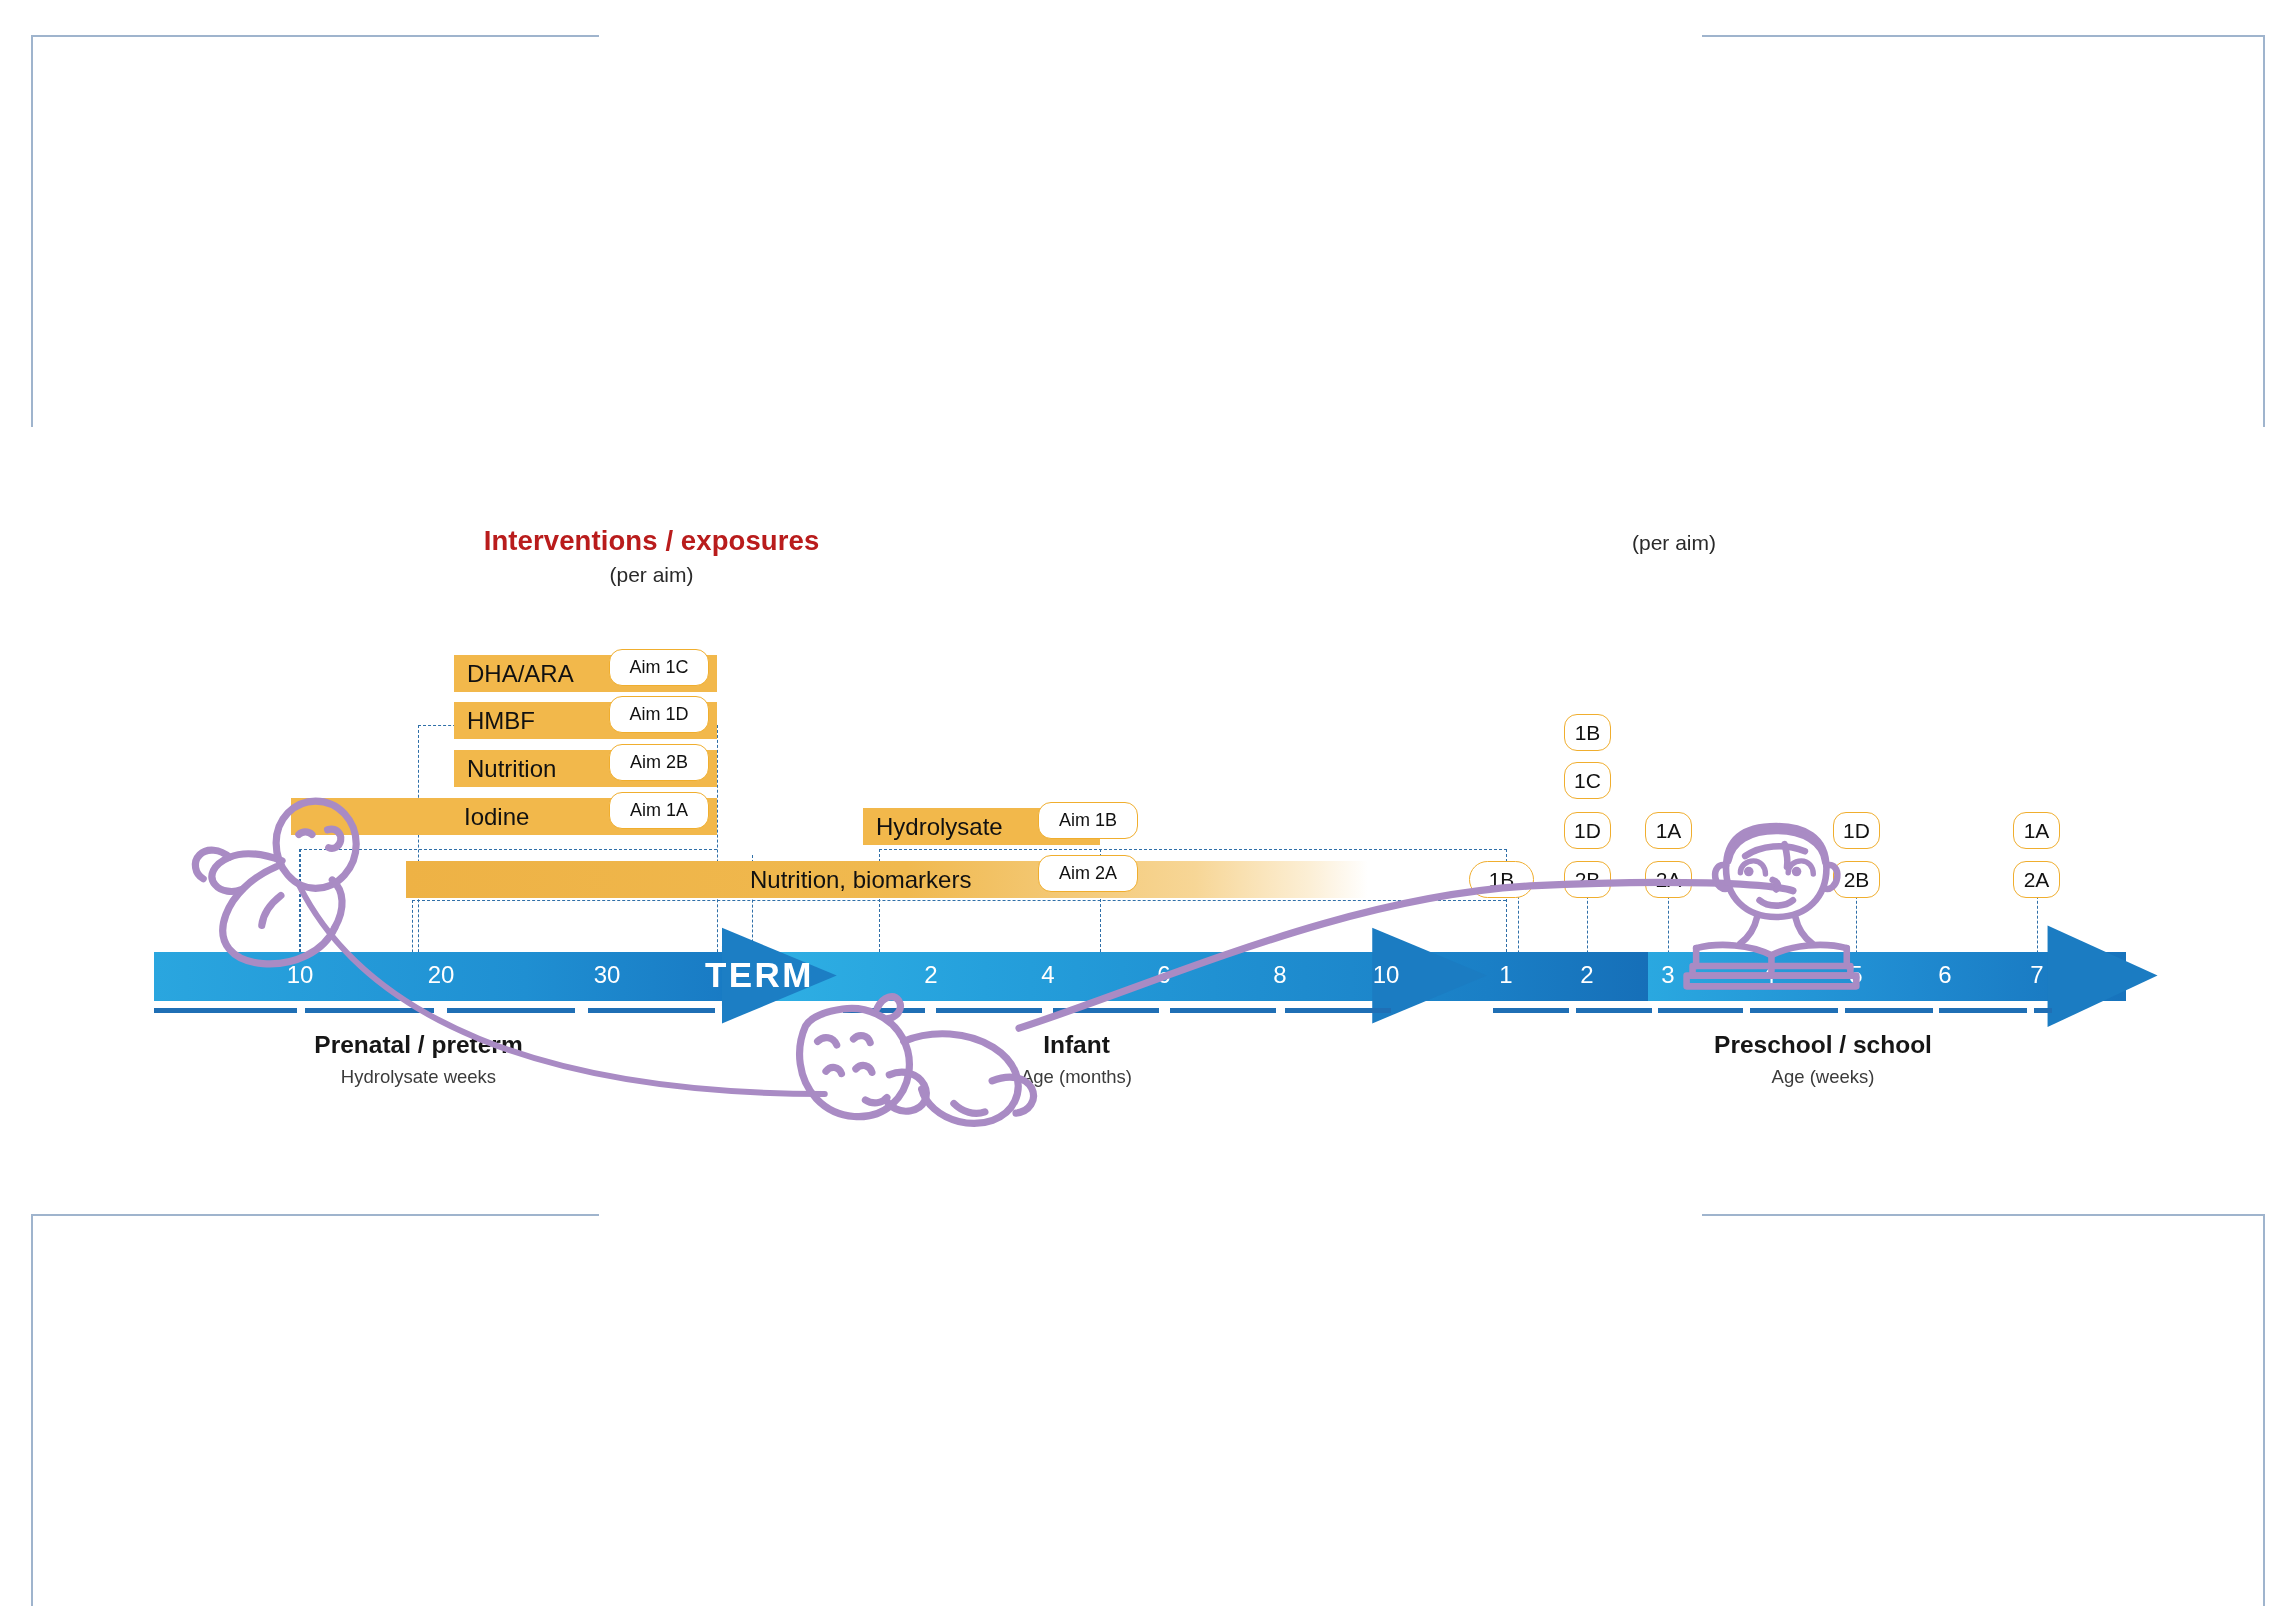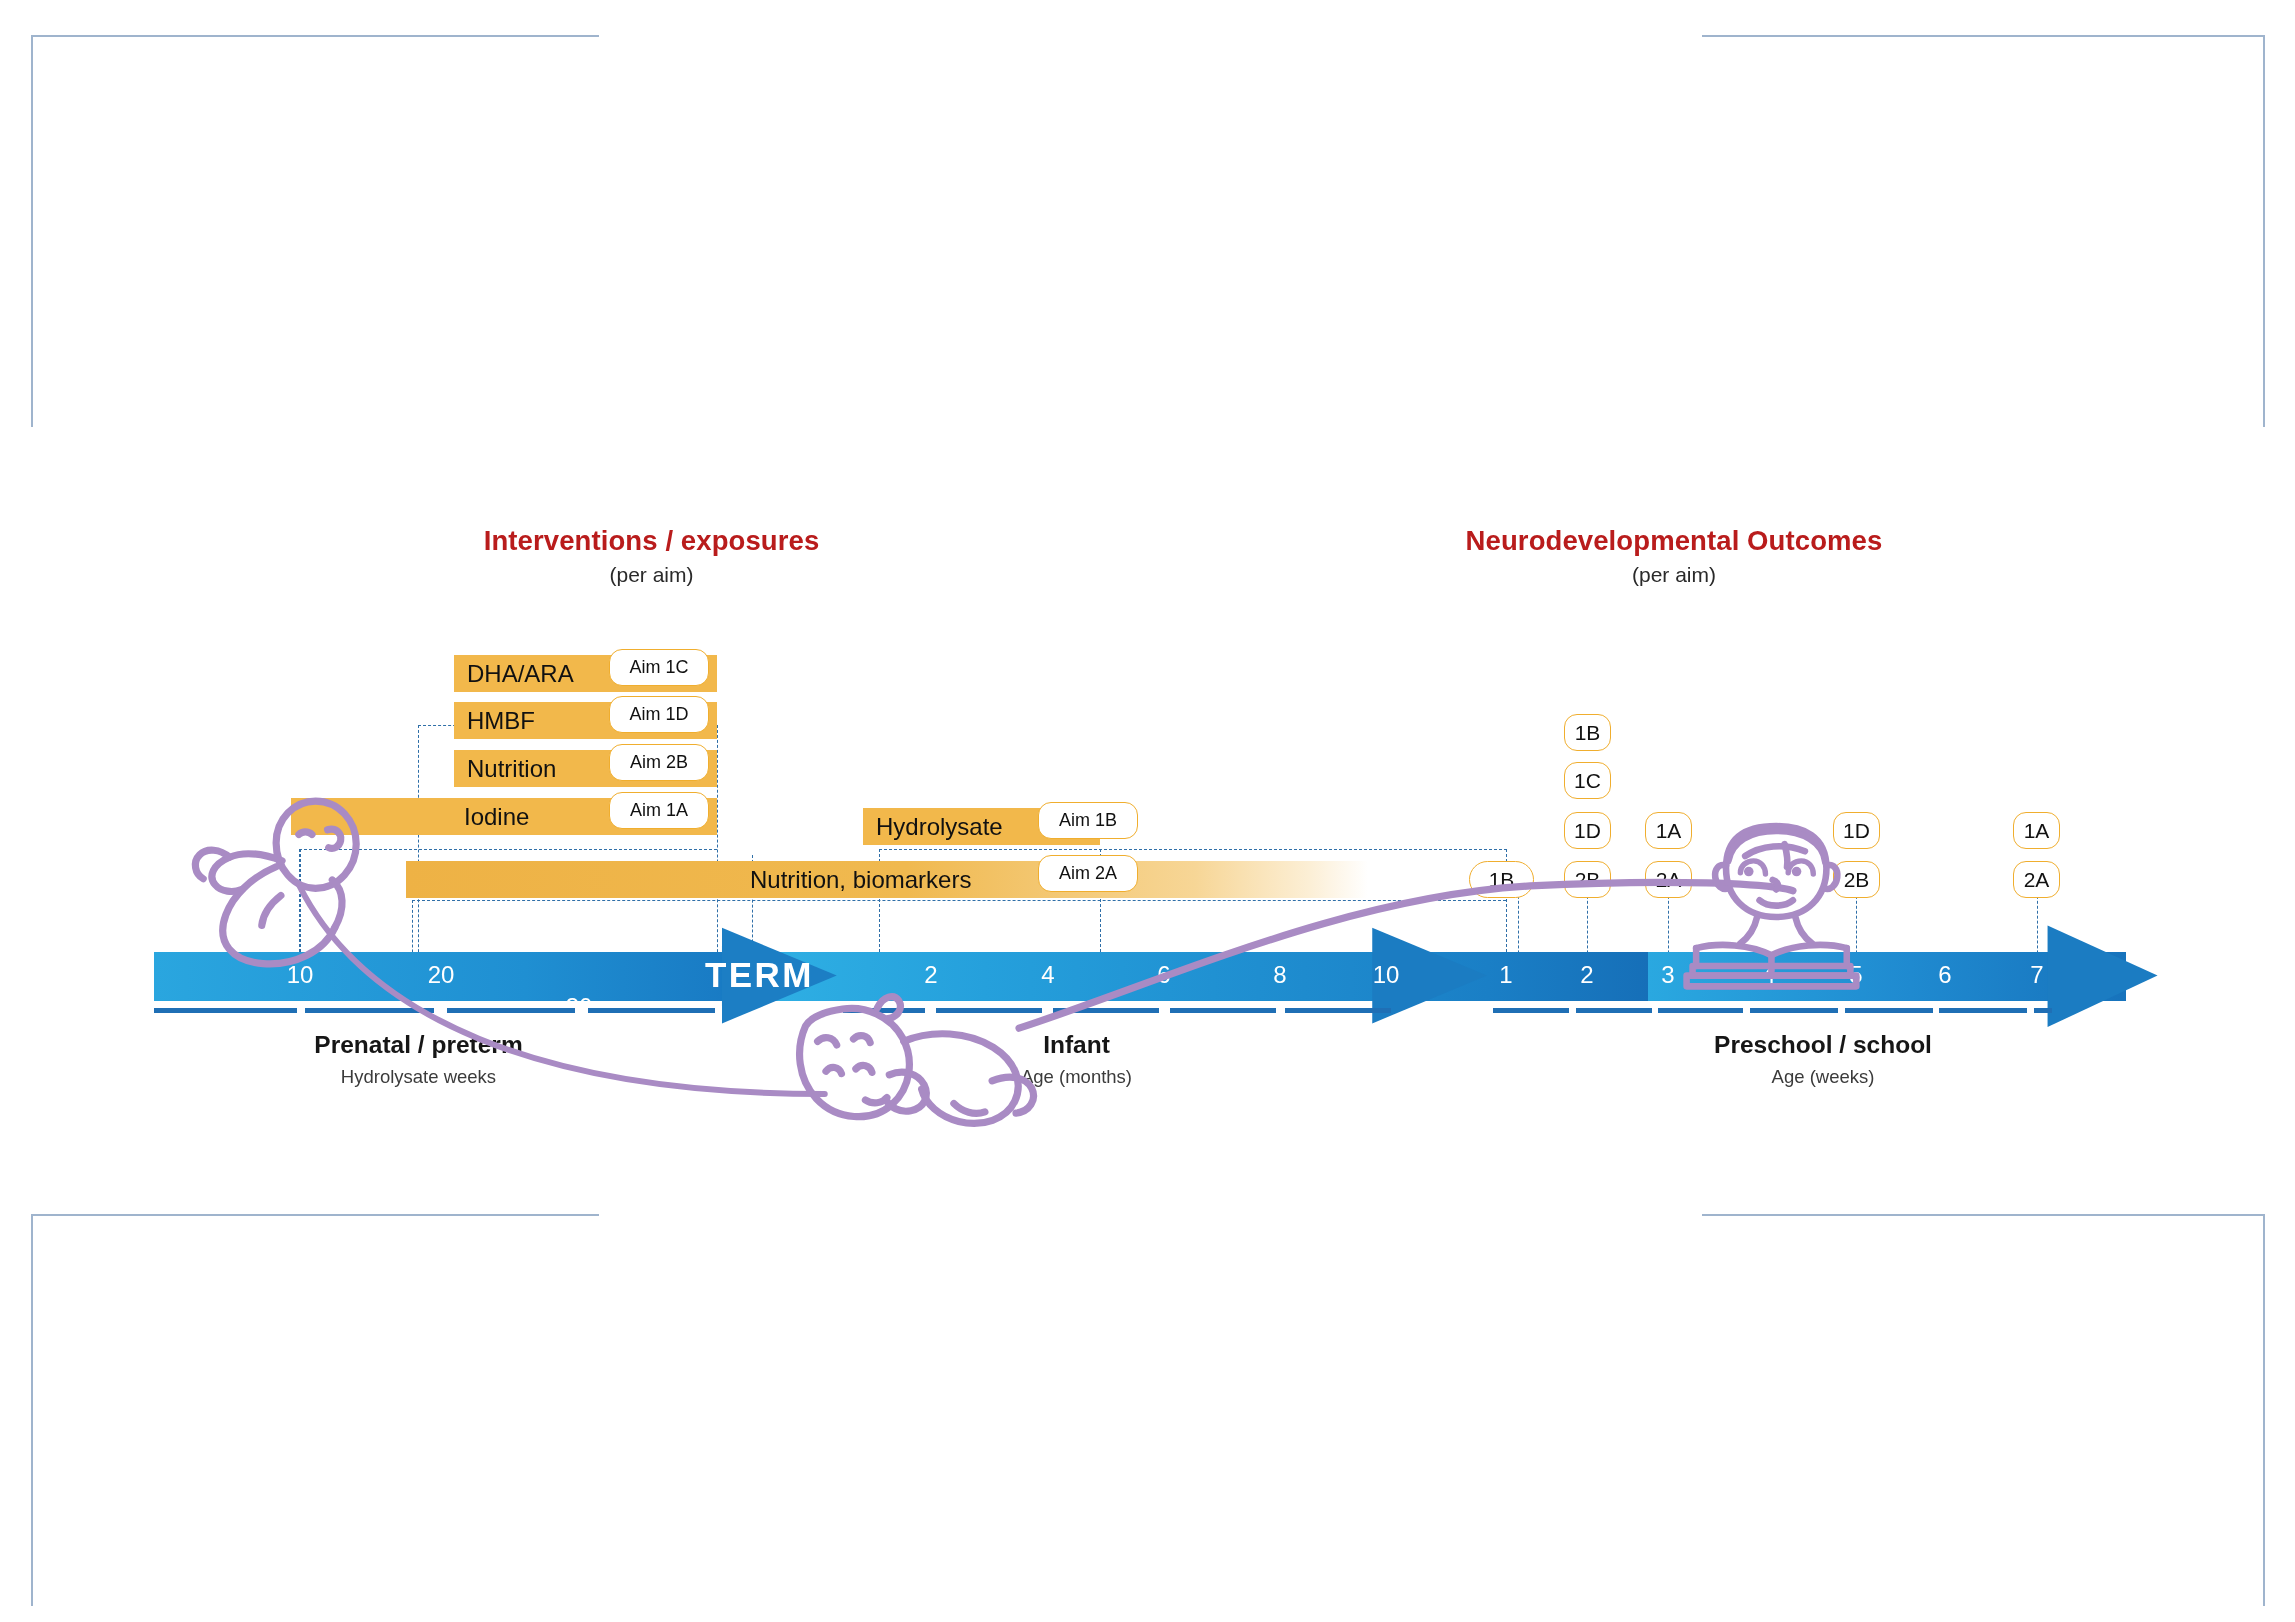--- a/index.html
+++ b/index.html
@@ -55,21 +55,20 @@
 <div class="frame-mark" style="left:31px;  top:1214px;width:568px; height:1.8px;"></div>
 <div class="frame-mark" style="left:31px;  top:1214px;width:1.8px;   height:392px;"></div>
 <div class="frame-mark" style="left:1702px;top:1214px;width:562px; height:1.8px;"></div>
 <div class="frame-mark" style="left:2263px;top:1214px;width:1.8px;   height:392px;"></div>
 
 <div class="col-title" style="left:466px;top:525px;width:371px;">
   <div class="t1">Interventions / exposures</div>
   <div class="t2">(per aim)</div>
 </div>
 <div class="col-title" style="left:1345px;top:525px;width:658px;">
-  <div class="t1">Neurodevelopmental Outcomes</div>
   <div class="t2">(per aim)</div>
 </div>
 
 <div class="dash-h" style="left:418px; top:725px; width:299px;"></div>
 <div class="dash-v" style="left:418px; top:725px; height:272px;"></div>
 <div class="dash-v" style="left:717px;top:725px; height:272px;"></div>
 
 <div class="dash-h" style="left:299px; top:849px; width:418px;"></div>
 <div class="dash-v" style="left:299px; top:849px; height:148px;"></div>
 <div class="dash-h" style="left:412px; top:900px; width:1094px;"></div>
@@ -174,21 +173,21 @@
 
   <polygon points="1208,1552 1208,1712 1400,1632" fill="#1C7EC4"></polygon>
 
   <polygon points="2296,1552 2296,1712 2488,1632" fill="#1B7CC2"></polygon>
 
   <polygon points="3426,1548 3426,1718 3610,1632" fill="#1B7CC2"></polygon>
 </svg>
 
 <div class="tick-label" style="left:300px;">10</div>
 <div class="tick-label" style="left:441px;">20</div>
-<div class="tick-label" style="left:579px;margin-top:32px;">30</div>
+<div class="tick-label" style="left:607px;">30</div>
 
 <div style="position:absolute;left:705px;top:955px;font-size:35px;font-weight:bold;color:#ffffff;letter-spacing:2.4px;">TERM</div>
 
 <div class="tick-label" style="left:931px;">2</div>
 <div class="tick-label" style="left:1048px;">4</div>
 <div class="tick-label" style="left:1164px;">6</div>
 <div class="tick-label" style="left:1280px;">8</div>
 <div class="tick-label" style="left:1386px;">10</div>
 
 <div class="tick-label" style="left:1506px;">1</div>

